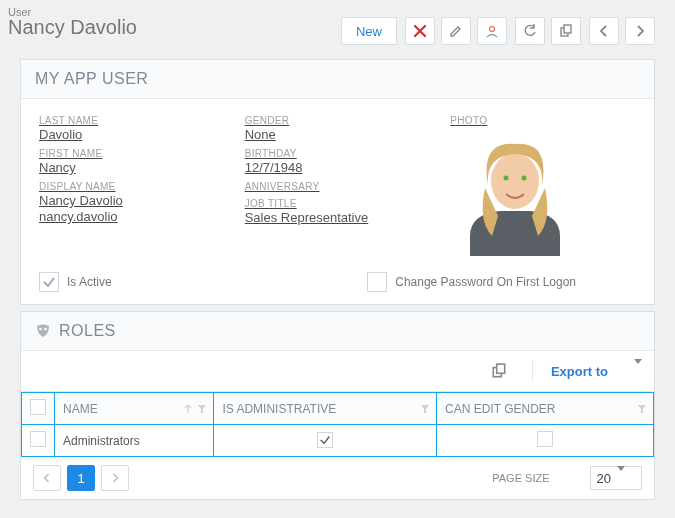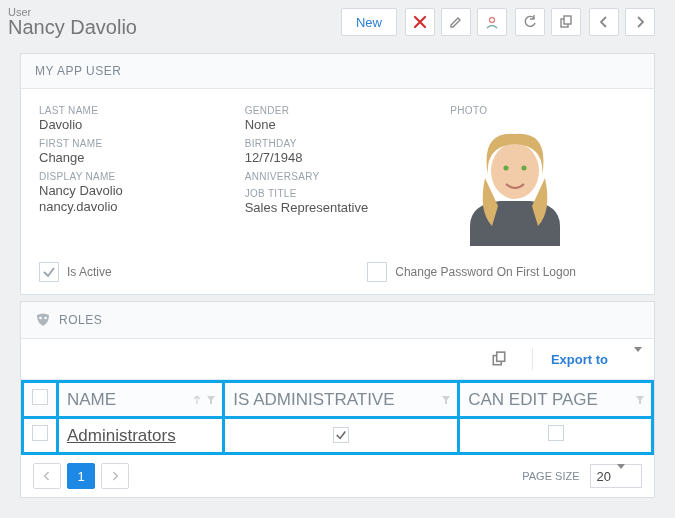--- a/index.html
+++ b/index.html
@@ -15,21 +15,21 @@
   }
   .header {
     display: flex;
     align-items: flex-start;
     padding: 6px 20px 8px 8px;
     background: #eef0f2;
   }
   .title-block { flex: 1; }
   .title-small { font-size: 11px; color: #888; }
   .title-large { font-size: 20px; color: #777; font-weight: 300; margin-top: -2px; }
-  .toolbar { display: flex; gap: 8px; align-items: flex-start; margin-top: 2px; }
+  .toolbar { display: flex; gap: 8px; align-items: flex-start; margin-top: 11px; }
   .btn {
     height: 28px;
     min-width: 30px;
     border: 1px solid #d5dbe0;
     background: #fff;
     border-radius: 2px;
     display: inline-flex;
     align-items: center;
     justify-content: center;
     cursor: pointer;
@@ -41,57 +41,57 @@
   .panel {
     margin: 6px 20px;
     border: 1px solid #dadfe3;
     background: #fff;
   }
   .panel-header {
     padding: 10px 14px;
     border-bottom: 1px solid #e4e8eb;
     background:#f9fafb;
     color: #7f8a94;
-    font-size: 12px;
+    font-size: 16px;
     letter-spacing: 0.5px;
     display:flex;
     align-items:center;
     gap:8px;
   }
   .panel-body { padding: 10px 18px 12px 18px; }
   .cols { display: flex; gap: 20px; }
-  .col { flex: 1; }
+  .col { flex: 1; text-decoration: underline; }
   .label { font-size: 10px; color: #9aa2aa; letter-spacing: 0.3px; margin-top: 6px; }
   .value { font-size: 13px; color: #555; margin-top: 1px; }
   .photo {
     width: 130px; height: 130px;
     display:flex; align-items:flex-end; justify-content:center;
     overflow:hidden;
   }
   .checkrow { display:flex; gap:40px; margin-top: 16px; align-items:center; }
   .checkbox {
     width:20px; height:20px; border:1px solid #cfd6dc; display:inline-flex;
     align-items:center; justify-content:center; background:#fff;
   }
   .checkbox.small { width:16px; height:16px; }
   .check-label { font-size:12px; color:#777; margin-left:8px; }
   .roles-toolbar { display:flex; justify-content:flex-end; align-items:center; padding:6px 12px; gap:18px; border-bottom:1px solid #e4e8eb;}
   .roles-toolbar .divider { width:1px; height:22px; background:#e4e8eb; }
   .export { color:#2b7fd6; font-size:13px; display:inline-flex; align-items:center; gap:20px; cursor:pointer;font-weight:bold;}
   table { width:100%; border-collapse: collapse; }
-  th, td { border:3px solid #0ea5e9; padding:6px 8px; font-size:17px; text-align:left; color:#7f8a94; font-weight:normal;}
+  th, td { border:1px solid #0ea5e9; padding:6px 8px; font-size:12px; text-align:left; color:#7f8a94; font-weight:normal;}
   th { background:#fbfcfd; position:relative; }
-  td { color:#555;text-decoration:underline; }
+  td { color:#555; }
   .th-icons { position:absolute; right:6px; top:50%; transform:translateY(-50%); display:flex; gap:4px; opacity:0.5;}
   .pager { display:flex; align-items:center; padding:8px 12px; gap:6px;}
   .pager .btn { height:26px; min-width:28px; }
   .pager .current { background:#1e88e5; color:#fff; border-color:#1e88e5;}
   .pager .spacer { flex:1; }
   .page-size-label { font-size:11px; color:#7f8a94; margin-right:4px;}
-  .page-size-select { height:24px; border:1px solid #d5dbe0; background:#fff; padding:0 16px 0 6px; position:relative; display:inline-flex; align-items:center;}
+  .page-size-select { height:24px; border:1px solid #d5dbe0; background:#fff; padding:0 16px 0 6px; position:relative; display:inline-flex; align-items:center;margin-left:30px;}
   .caret::after { content:""; border-left:4px solid transparent; border-right:4px solid transparent; border-top:5px solid #888; margin-left:6px;}
   .center { text-align:center; }
 </style>
 </head>
 <body>
 
 <div class="header">
   <div class="title-block">
     <div class="title-small">User</div>
     <div class="title-large">Nancy Davolio</div>
@@ -146,21 +146,21 @@
 </div>
 
 <div class="panel">
   <div class="panel-header">MY APP USER</div>
   <div class="panel-body">
     <div class="cols">
       <div class="col">
         <div class="label">LAST NAME</div>
         <div class="value">Davolio</div>
         <div class="label">FIRST NAME</div>
-        <div class="value">Change</div>
+        <div class="value">Nancy</div>
         <div class="label">DISPLAY NAME</div>
         <div class="value">Nancy Davolio</div>
         <div class="value">nancy.davolio</div>
       </div>
       <div class="col">
         <div class="label">GENDER</div>
         <div class="value">None</div>
         <div class="label">BIRTHDAY</div>
         <div class="value">12/7/1948</div>
         <div class="label">ANNIVERSARY</div>
@@ -242,21 +242,21 @@
         </th>
         <th>
           <span>IS ADMINISTRATIVE</span>
           <span class="th-icons">
             <svg width="10" height="10" viewBox="0 0 10 10">
                 <path d="M1 1 L9 1 L6 5 L6 9 L4 9 L4 5 Z" fill="#aaa"></path>
               </svg>
           </span>
         </th>
         <th>
-          <span>CAN EDIT PAGE</span>
+          <span>CAN EDIT GENDER</span>
           <span class="th-icons">
             <svg width="10" height="10" viewBox="0 0 10 10">
                 <path d="M1 1 L9 1 L6 5 L6 9 L4 9 L4 5 Z" fill="#aaa"></path>
               </svg>
           </span>
         </th>
       </tr>
     </thead>
     <tbody>
       <tr>

